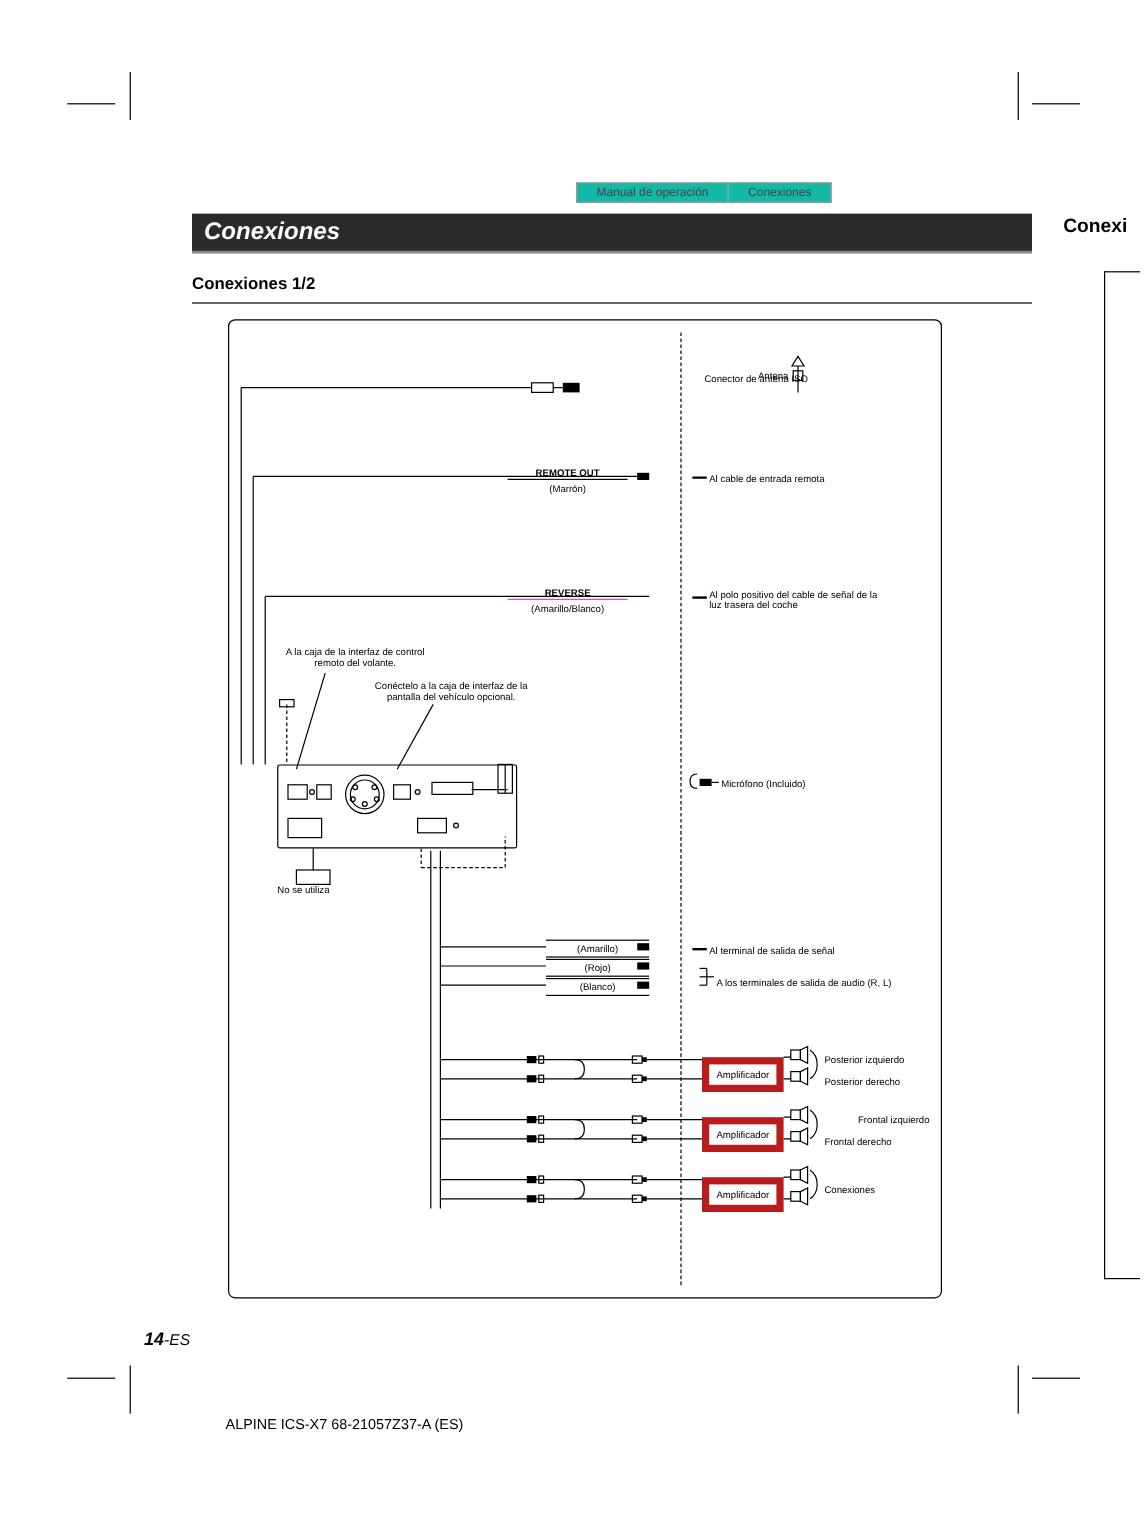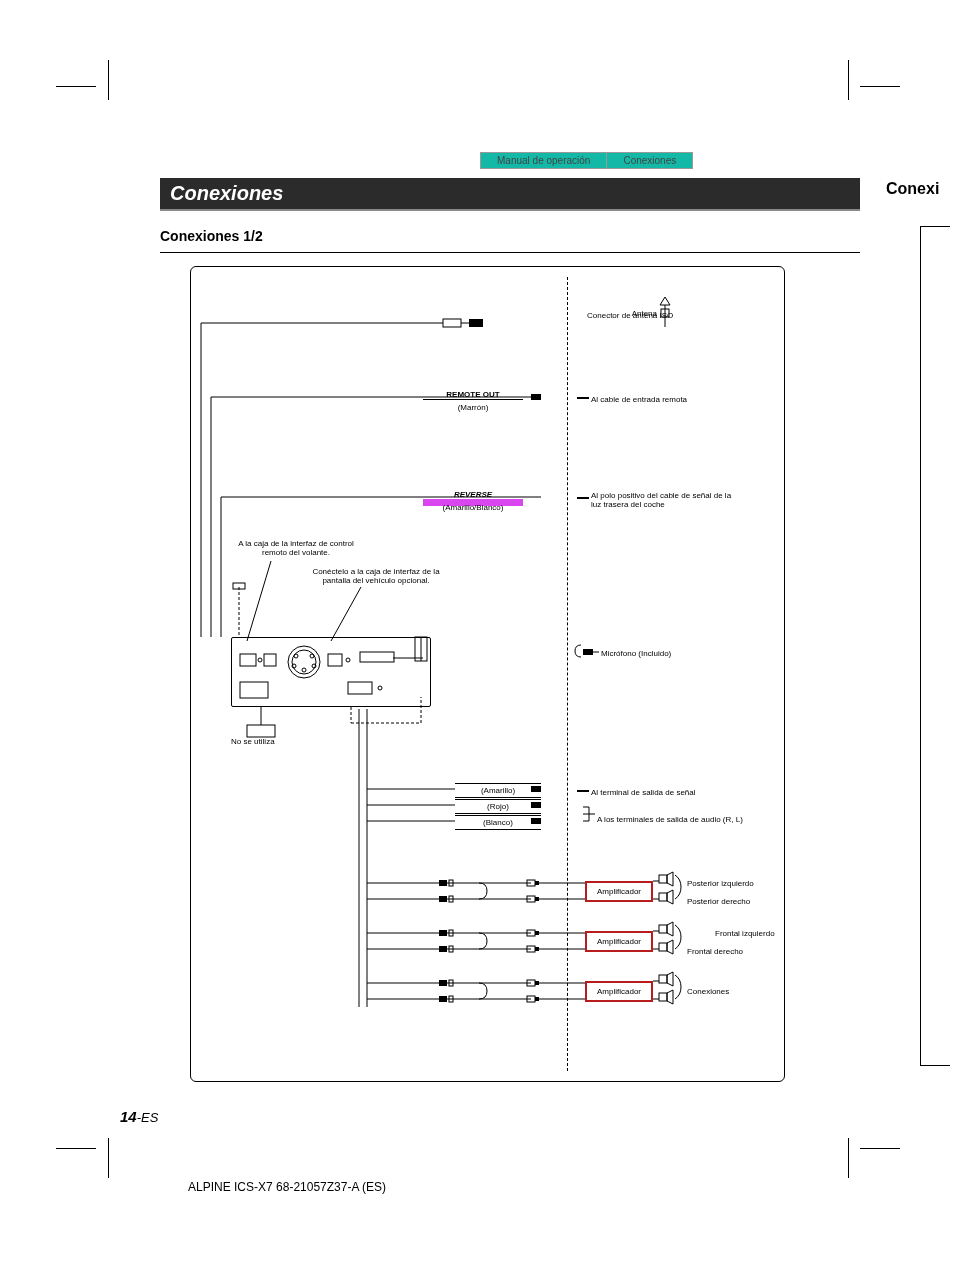--- a/index.html
+++ b/index.html
@@ -87,21 +87,21 @@
 
   .chip-box {
     position: absolute;
     border: 1px solid #000;
     border-radius: 2px;
     background: #fff;
   }
 
   .amp-box {
     position: absolute;
-    border: 2px solid #b91c1c;
+    border: 6px solid #b91c1c;
     font-size: 8px;
     text-align: center;
     padding: 4px 6px;
     background: #fff;
   }
 
   .cable-label-box {
     position: absolute;
     border-top: 1px solid #000;
     border-bottom: 1px solid #000;
@@ -186,21 +186,21 @@
   <div class="label bold center" style="top:123px; left:232px; width:100px; border-bottom:1px solid #000;">REMOTE OUT</div>
   <div class="label center" style="top:136px; left:232px; width:100px;">(Marrón)</div>
   <div class="label" style="top:128px; left:400px;">Al cable de entrada remota</div>
   <svg class="wires">
     <line x1="20" y1="130" x2="340" y2="130" stroke="#000"></line>
     <rect x="340" y="127" width="10" height="6" fill="#000"></rect>
     <line x1="20" y1="130" x2="20" y2="370" stroke="#000"></line>
     <line x1="386" y1="131" x2="398" y2="131" stroke="#000" stroke-width="2"></line>
   </svg>
 
-  <div class="label bold center" style="top:223px; left:232px; width:100px; border-bottom:7px solid #d946ef;font-style:italic;">REVERSE</div>
+  <div class="label bold center" style="top:223px; left:232px; width:100px; border-bottom:1px solid #d946ef;">REVERSE</div>
   <div class="label center" style="top:236px; left:232px; width:100px;">(Amarillo/Blanco)</div>
   <div class="label" style="top:224px; left:400px; white-space:normal; width:150px;">Al polo positivo del cable de señal de la luz trasera del coche</div>
   <svg class="wires">
     <line x1="30" y1="230" x2="350" y2="230" stroke="#000"></line>
     <line x1="30" y1="230" x2="30" y2="370" stroke="#000"></line>
     <line x1="386" y1="231" x2="398" y2="231" stroke="#000" stroke-width="2"></line>
   </svg>
 
   <div class="label center" style="top:272px; left:40px; width:130px; white-space:normal;">A la caja de la interfaz de control remoto del volante.</div>
   <div class="label center" style="top:300px; left:110px; width:150px; white-space:normal;">Conéctelo a la caja de interfaz de la pantalla del vehículo opcional.</div>

